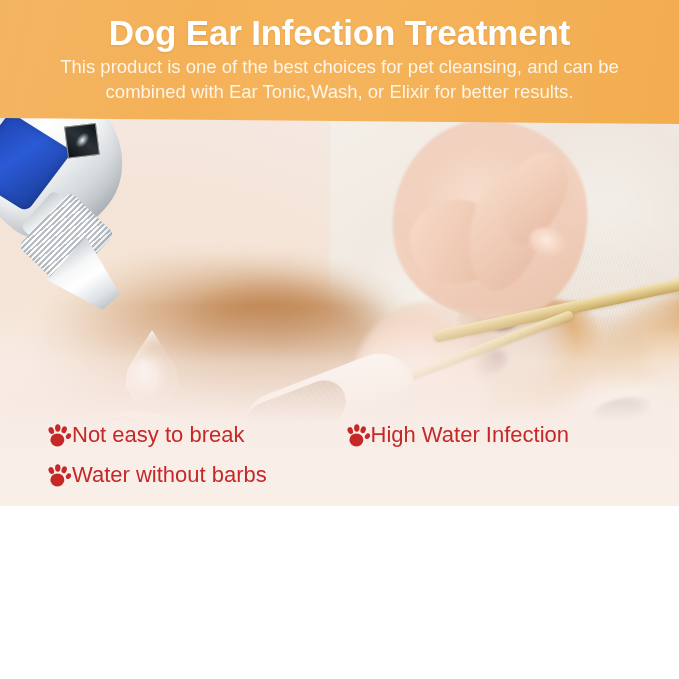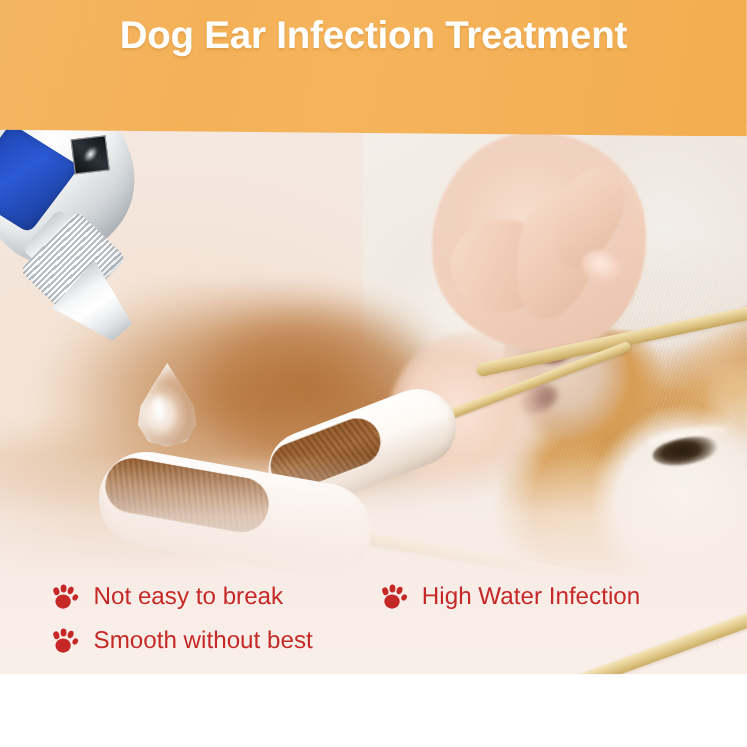--- a/index.html
+++ b/index.html
@@ -3,24 +3,24 @@
 <meta charset="utf-8">
 <style>
   html, body {
     margin: 0;
     padding: 0;
     background: #ffffff;
   }
   #ad {
     position: relative;
     width: 679px;
-    height: 613px;
+    height: 506px;
     overflow: hidden;
     font-family: "Liberation Sans", sans-serif;
-    background: #c4b5fd;
+    background: #0f172a;
   }
 
   
   .scene {
     position: absolute;
     inset: 0;
     overflow: hidden;
   }
   
   .bg-base {
@@ -403,21 +403,20 @@
     bottom: 18px;
     padding: 0 46px;
     display: grid;
     grid-template-columns: 1fr 1fr;
     grid-row-gap: 14px;
     grid-column-gap: 10px;
   }
   .feature {
     display: flex;
     align-items: center;
-    gap: 13px;
   }
   .paw {
     flex: 0 0 auto;
     width: 26px;
     height: 26px;
     display: block;
   }
   .feature-label {
     color: #c62828;
     font-size: 22px;
@@ -481,20 +480,22 @@
     </div>
 
     <div class="bottom-wash"></div>
     <div class="stick-cross"></div>
   </div>
 
   <div class="header">
     <div class="header-sheen"></div>
     <h1 class="header-title">Dog Ear Infection Treatment</h1>
     <div class="header-sub">
+      <span>This product is one of the best choices for pet cleansing, and can be</span>
+      <span>combined with Ear Tonic,Wash, or Elixir for better results.</span>
     </div>
   </div>
 
   <div class="features">
 
     <div class="feature">
       <svg class="paw" viewBox="0 0 32 32">
         <ellipse cx="14" cy="22" rx="8.6" ry="8" fill="#c62828"></ellipse>
         <ellipse cx="6.5" cy="10.5" rx="3.3" ry="4.4" fill="#c62828" transform="rotate(-18 6.5 10.5)"></ellipse>
         <ellipse cx="14.5" cy="7.4" rx="3.3" ry="4.5" fill="#c62828"></ellipse>
@@ -517,17 +518,17 @@
 
 
     <div class="feature">
       <svg class="paw" viewBox="0 0 32 32">
         <ellipse cx="14" cy="22" rx="8.6" ry="8" fill="#c62828"></ellipse>
         <ellipse cx="6.5" cy="10.5" rx="3.3" ry="4.4" fill="#c62828" transform="rotate(-18 6.5 10.5)"></ellipse>
         <ellipse cx="14.5" cy="7.4" rx="3.3" ry="4.5" fill="#c62828"></ellipse>
         <ellipse cx="22.4" cy="9.6" rx="3.2" ry="4.3" fill="#c62828" transform="rotate(18 22.4 9.6)"></ellipse>
         <ellipse cx="27.6" cy="17.4" rx="2.9" ry="3.7" fill="#c62828" transform="rotate(32 27.6 17.4)"></ellipse>
       </svg>
-      <span class="feature-label">Smooth without best</span>
+      <span class="feature-label">Water without barbs</span>
     </div>
 
   </div>
 </div>
 
 </body></html>

